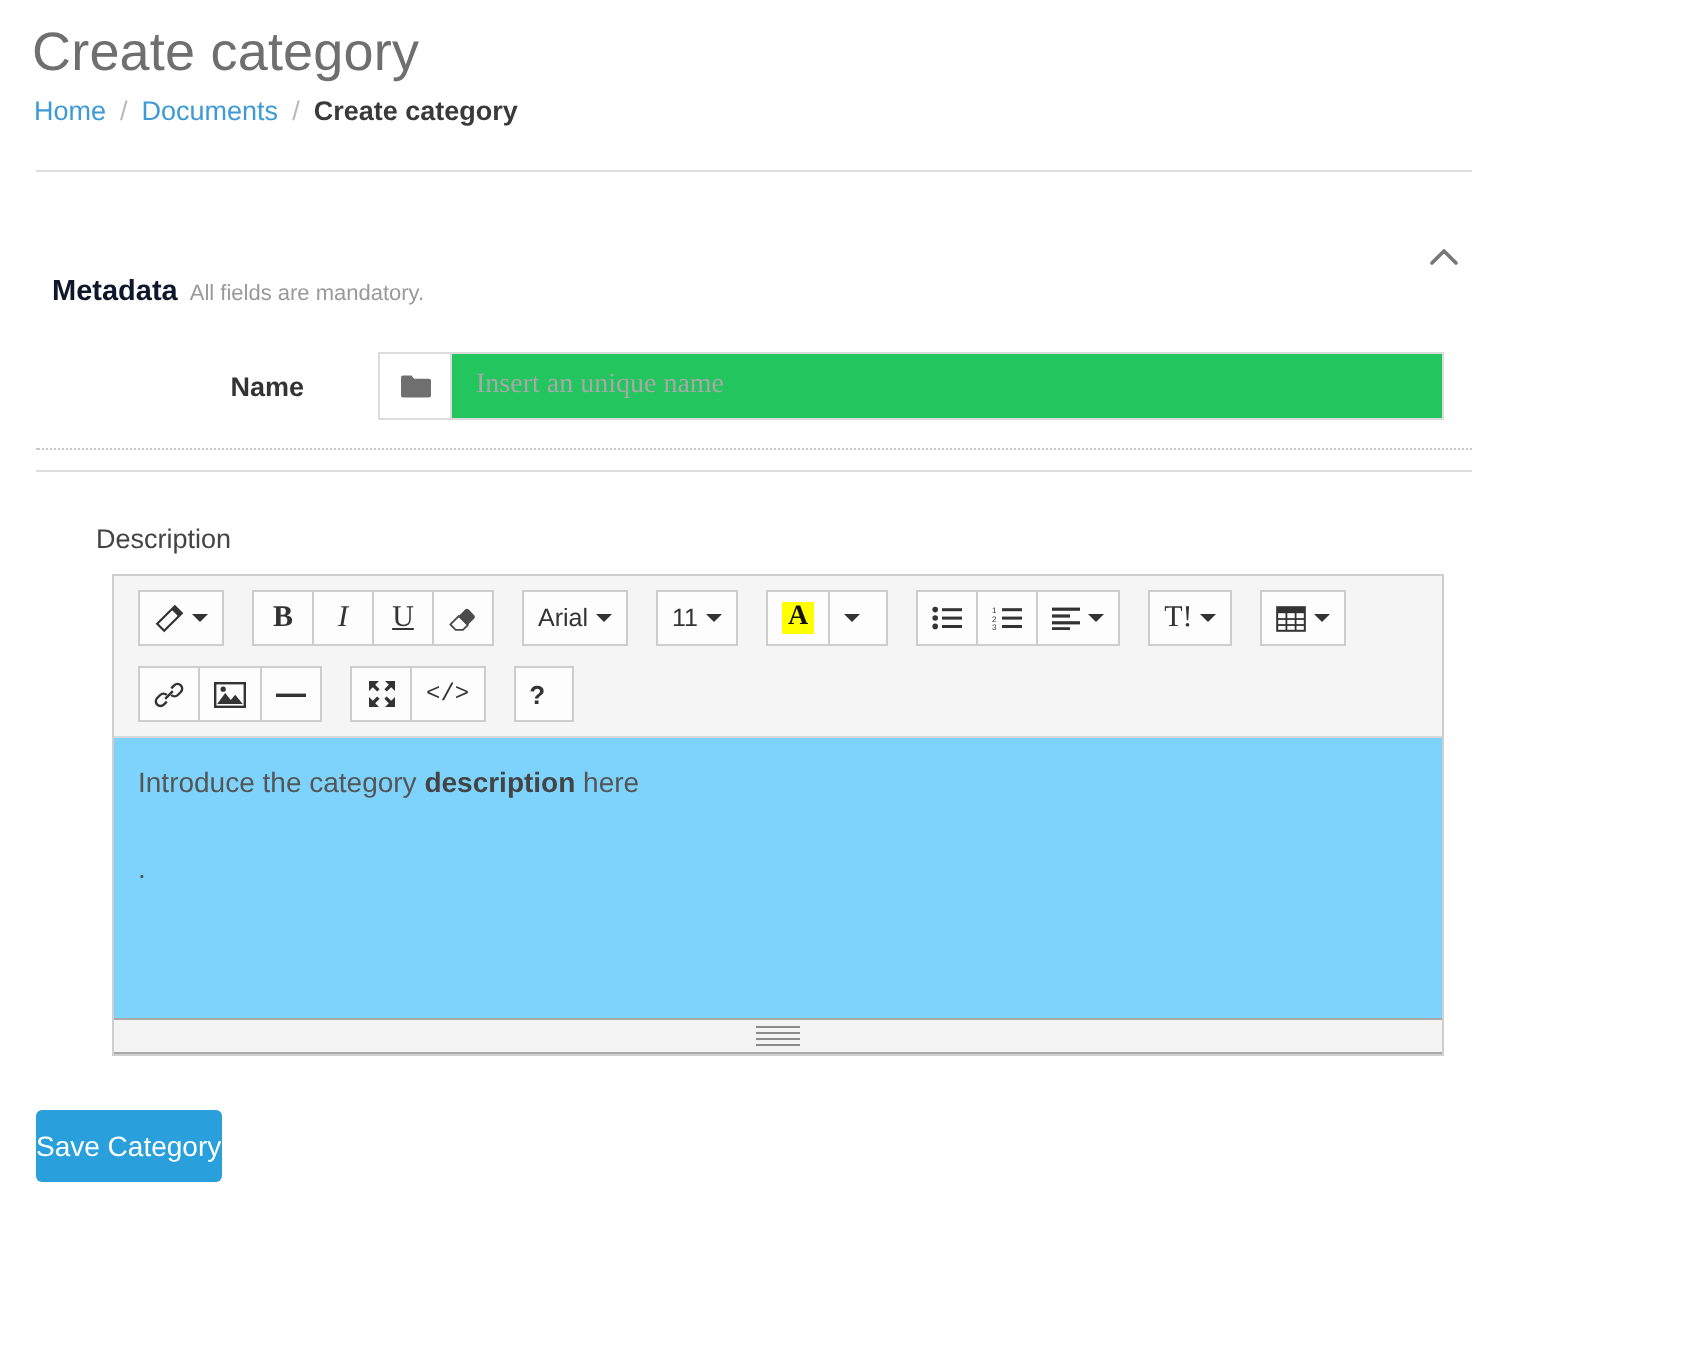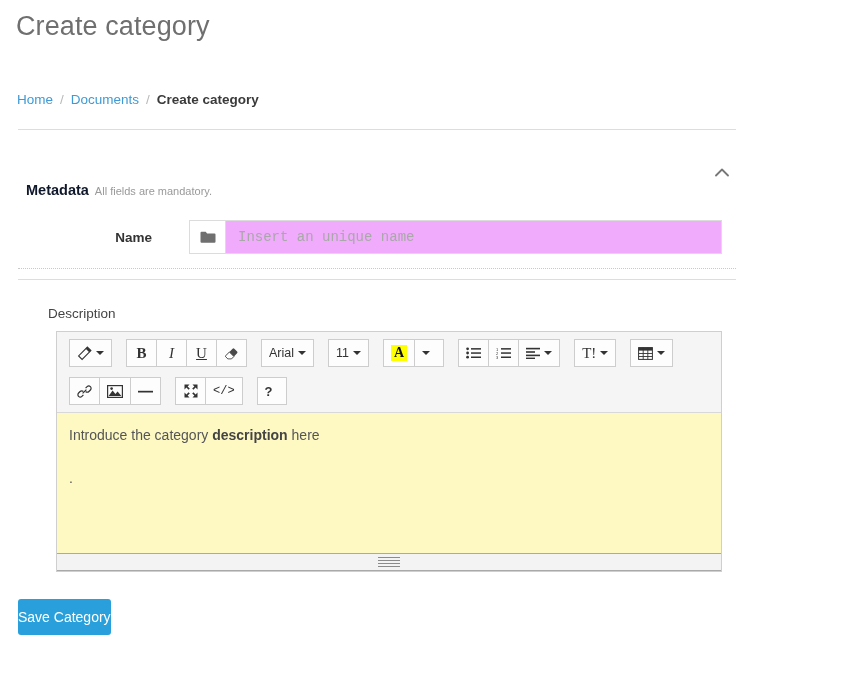--- a/index.html
+++ b/index.html
@@ -22,21 +22,20 @@
     padding: 10px 0 0 16px;
     letter-spacing: 0.1px;
     line-height: 1.2;
   }
   .breadcrumb {
     padding: 6px 0 0 17px;
     font-size: 13.5px;
     display: flex;
     align-items: center;
     gap: 0px;
-    margin-top: 44px;
   }
   .breadcrumb a {
     color: #3e9ad6;
     text-decoration: none;
   }
   .breadcrumb .sep {
     color: #b9b9b9;
     padding: 0 7px;
   }
   .breadcrumb .current {
@@ -107,26 +106,26 @@
     background: #ffffff;
     display: flex;
     align-items: center;
     justify-content: center;
     color: #777;
   }
   .input-addon svg { display: block; }
   .txt-input {
     flex: 1;
     border: 1px solid #dcdcdc;
-    background: #f0abfc;
+    background: #22c55e;
     font-size: 14px;
     color: #333;
     padding: 0 12px;
     outline: none;
-    font-family: Liberation Mono, monospace;
+    font-family: Liberation Serif, serif;
     height: 34px;
   }
   .txt-input::placeholder { color: #a8a8a8; }
 
   .dd-btn {
     width: 50px;
     flex: none;
     background: #1b8bc9;
     border: 1px solid #1b8bc9;
     display: flex;
@@ -211,21 +210,21 @@
   .serif-b { font-family: "Liberation Serif", serif; font-weight: bold; font-size: 15px; }
   .serif-i { font-family: "Liberation Serif", serif; font-style: italic; font-size: 15px; }
   .serif-u { font-family: "Liberation Serif", serif; text-decoration: underline; font-size: 15px; }
   .mono-code { font-family: "Liberation Mono", monospace; font-size: 12px; color: #333; }
 
   .editor-body {
     height: 140px;
     padding: 12px 14px 0 12px;
     font-size: 14px;
     color: #555;
-    background: #fef9c3;
+    background: #7dd3fc;
     line-height: 1.5;
   }
   .editor-body p { margin: 0 0 22px 0; }
   .editor-body b { color: #444; }
   .editor-status {
     height: 18px;
     background: #f3f3f3;
     border-top: 1px solid #a9a9a9;
     border-bottom: 1px solid #a9a9a9;
     display: flex;

